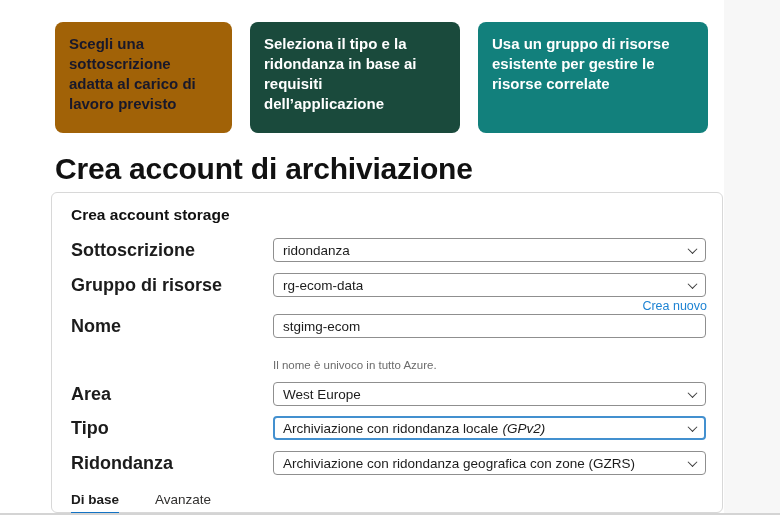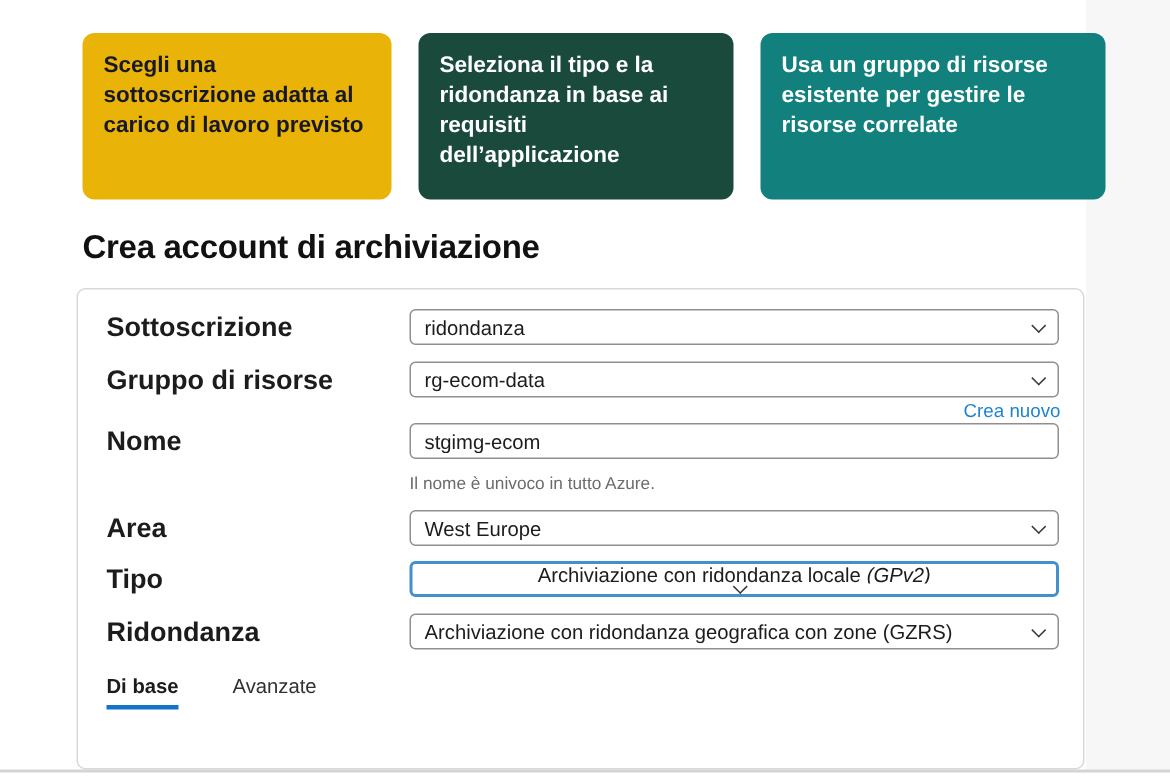--- a/index.html
+++ b/index.html
@@ -23,27 +23,27 @@
     display: flex; gap: 18px;
   }
   .info-card {
     border-radius: 8px;
     padding: 12px 14px;
     font-size: 15px;
     font-weight: 600;
     line-height: 1.33;
     height: 111px;
   }
-  .info-card.c1 { width: 206px; background: #eab308; color: #18182b; }
+  .info-card.c1 { width: 177px; background: #a16207; color: #18182b; }
   .info-card.c2 { width: 230px; background: #12807c; color: #ffffff; }
   .info-card.c3 { width: 210px; background: #1a4a3c; color: #ffffff; }
 
   .page-title {
     position: absolute; left: 55px; top: 152px;
-    font-size: 22px; font-weight: 700; color: #111111;
+    font-size: 30px; font-weight: 700; color: #111111;
     letter-spacing: -0.2px;
   }
 
   
   .form-card {
     position: absolute; left: 51px; top: 192px;
     width: 672px; height: 321px;
     background: #ffffff;
     border: 1px solid #d8d8d8;
     border-radius: 6px;
@@ -56,21 +56,21 @@
   .form-label { width: 202px; flex: none; font-size: 18px; color: #1c1c1c; font-weight: bold; }
 
   .control {
     width: 434px; height: 24px;
     border: 1px solid #8f8f8f; border-radius: 4px;
     background: #fff;
     display: flex; align-items: center; justify-content: space-between;
     padding: 0 9px;
     font-size: 13.5px; color: #1c1c1c;
   }
-  .control.focused { border: 2px solid #4390cf; padding: 0 8px; flex-direction: column; }
+  .control.focused { border: 2px solid #4390cf; padding: 0 8px; }
   .control .val { white-space: nowrap; overflow: hidden; }
   .control .val .it { font-style: italic; margin-left: 4px; }
 
   input.control {
     justify-content: flex-start;
     font-family: "Liberation Sans", sans-serif;
     outline: none;
   }
 
   .chev {
@@ -82,21 +82,21 @@
   }
 
   .link-row {
     margin-left: 202px; width: 434px;
     text-align: right; font-size: 12.5px; line-height: 16px;
     margin-top: 1px;
   }
   .link-row a { color: #1e83d3; text-decoration: none; cursor: pointer; }
 
   .helper-row {
-    margin-left: 202px; margin-top: 10px; margin-bottom: 10px;
+    margin-left: 202px; margin-top: 20px; margin-bottom: 10px;
     font-size: 11.5px; line-height: 14px; color: #6b6b6b;
   }
 
   .tabs { display: flex; gap: 36px; margin-top: 17px; }
   .tab {
     font-size: 13.5px; color: #323130;
     padding-bottom: 5px; border-bottom: 3px solid transparent;
     cursor: pointer;
   }
   .tab.active { font-weight: 700; color: #1c1c1c; border-bottom-color: #1373c4; }
@@ -119,20 +119,21 @@
     <span>Seleziona il tipo e la ridondanza in base ai requisiti dell’applicazione</span>
   </div>
   <div class="info-card c2">
     <span>Usa un gruppo di risorse esistente per gestire le risorse correlate</span>
   </div>
 </div>
 
 <h1 class="page-title">Crea account di archiviazione</h1>
 
 <div class="form-card">
+  <div class="form-title">Crea account storage</div>
 
   <div class="form-row">
     <div class="form-label">Sottoscrizione</div>
     <div class="control">
       <span class="val">ridondanza</span>
       <span class="chev"></span>
     </div>
   </div>
 
   <div class="form-row tight">

